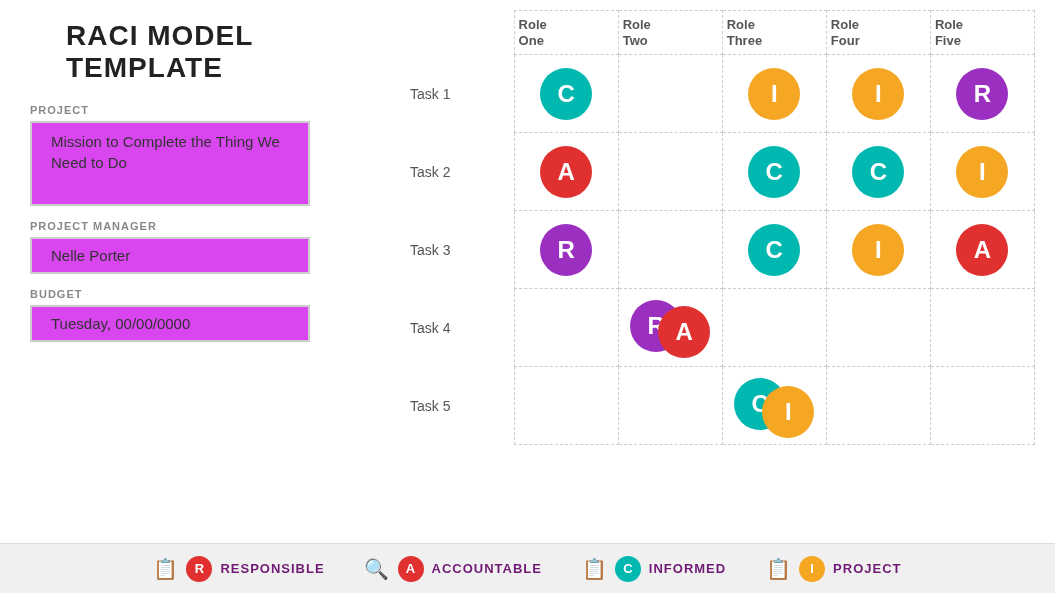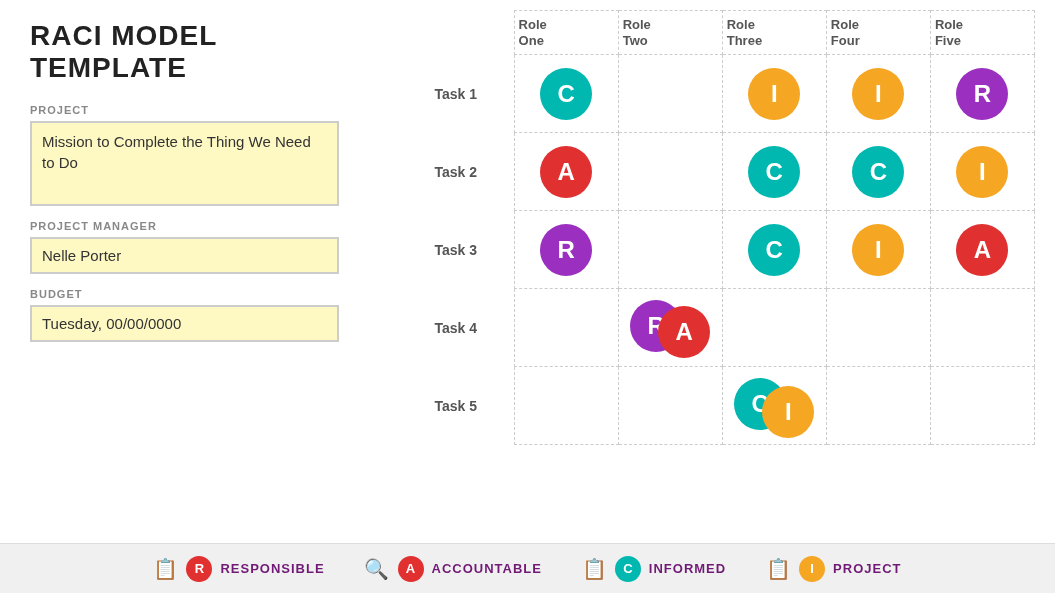--- a/index.html
+++ b/index.html
@@ -41,38 +41,39 @@
       padding: 20px 30px;
       z-index: 2;
     }
 
     .page-title {
       font-size: 28px;
       font-weight: 900;
       color: #222;
       margin-bottom: 20px;
       letter-spacing: 1px;
+      margin-left: 36px;
     }
 
     .field-label {
       font-size: 11px;
       font-weight: 700;
       color: #888;
       letter-spacing: 1px;
       margin-bottom: 5px;
       margin-top: 14px;
     }
 
     .field-input {
       border: 2px solid #ccc;
-      padding: 8px 10px;
+      padding: 8px 19px;
       font-size: 15px;
       color: #333;
-      width: 309px;
-      background: #fef9c3;
+      width: 280px;
+      background: #d946ef;
     }
 
     .field-input.multiline {
       height: 85px;
       display: flex;
       align-items: flex-start;
       padding-top: 8px;
       font-size: 15px;
       line-height: 1.4;
     }
@@ -114,24 +115,24 @@
     .raci-table td {
       border: 1px dashed #ccc;
       text-align: center;
       vertical-align: middle;
       height: 78px;
       position: relative;
     }
 
     .raci-table td.task-label {
       border: none;
-      text-align: center;
+      text-align: left;
       padding-right: 12px;
       font-size: 14px;
-      font-weight: 700;
+      font-weight: 400;
       color: #555;
       width: 55px;
     }
 
     .circle-badge {
       display: inline-flex;
       align-items: center;
       justify-content: center;
       width: 52px;
       height: 52px;

